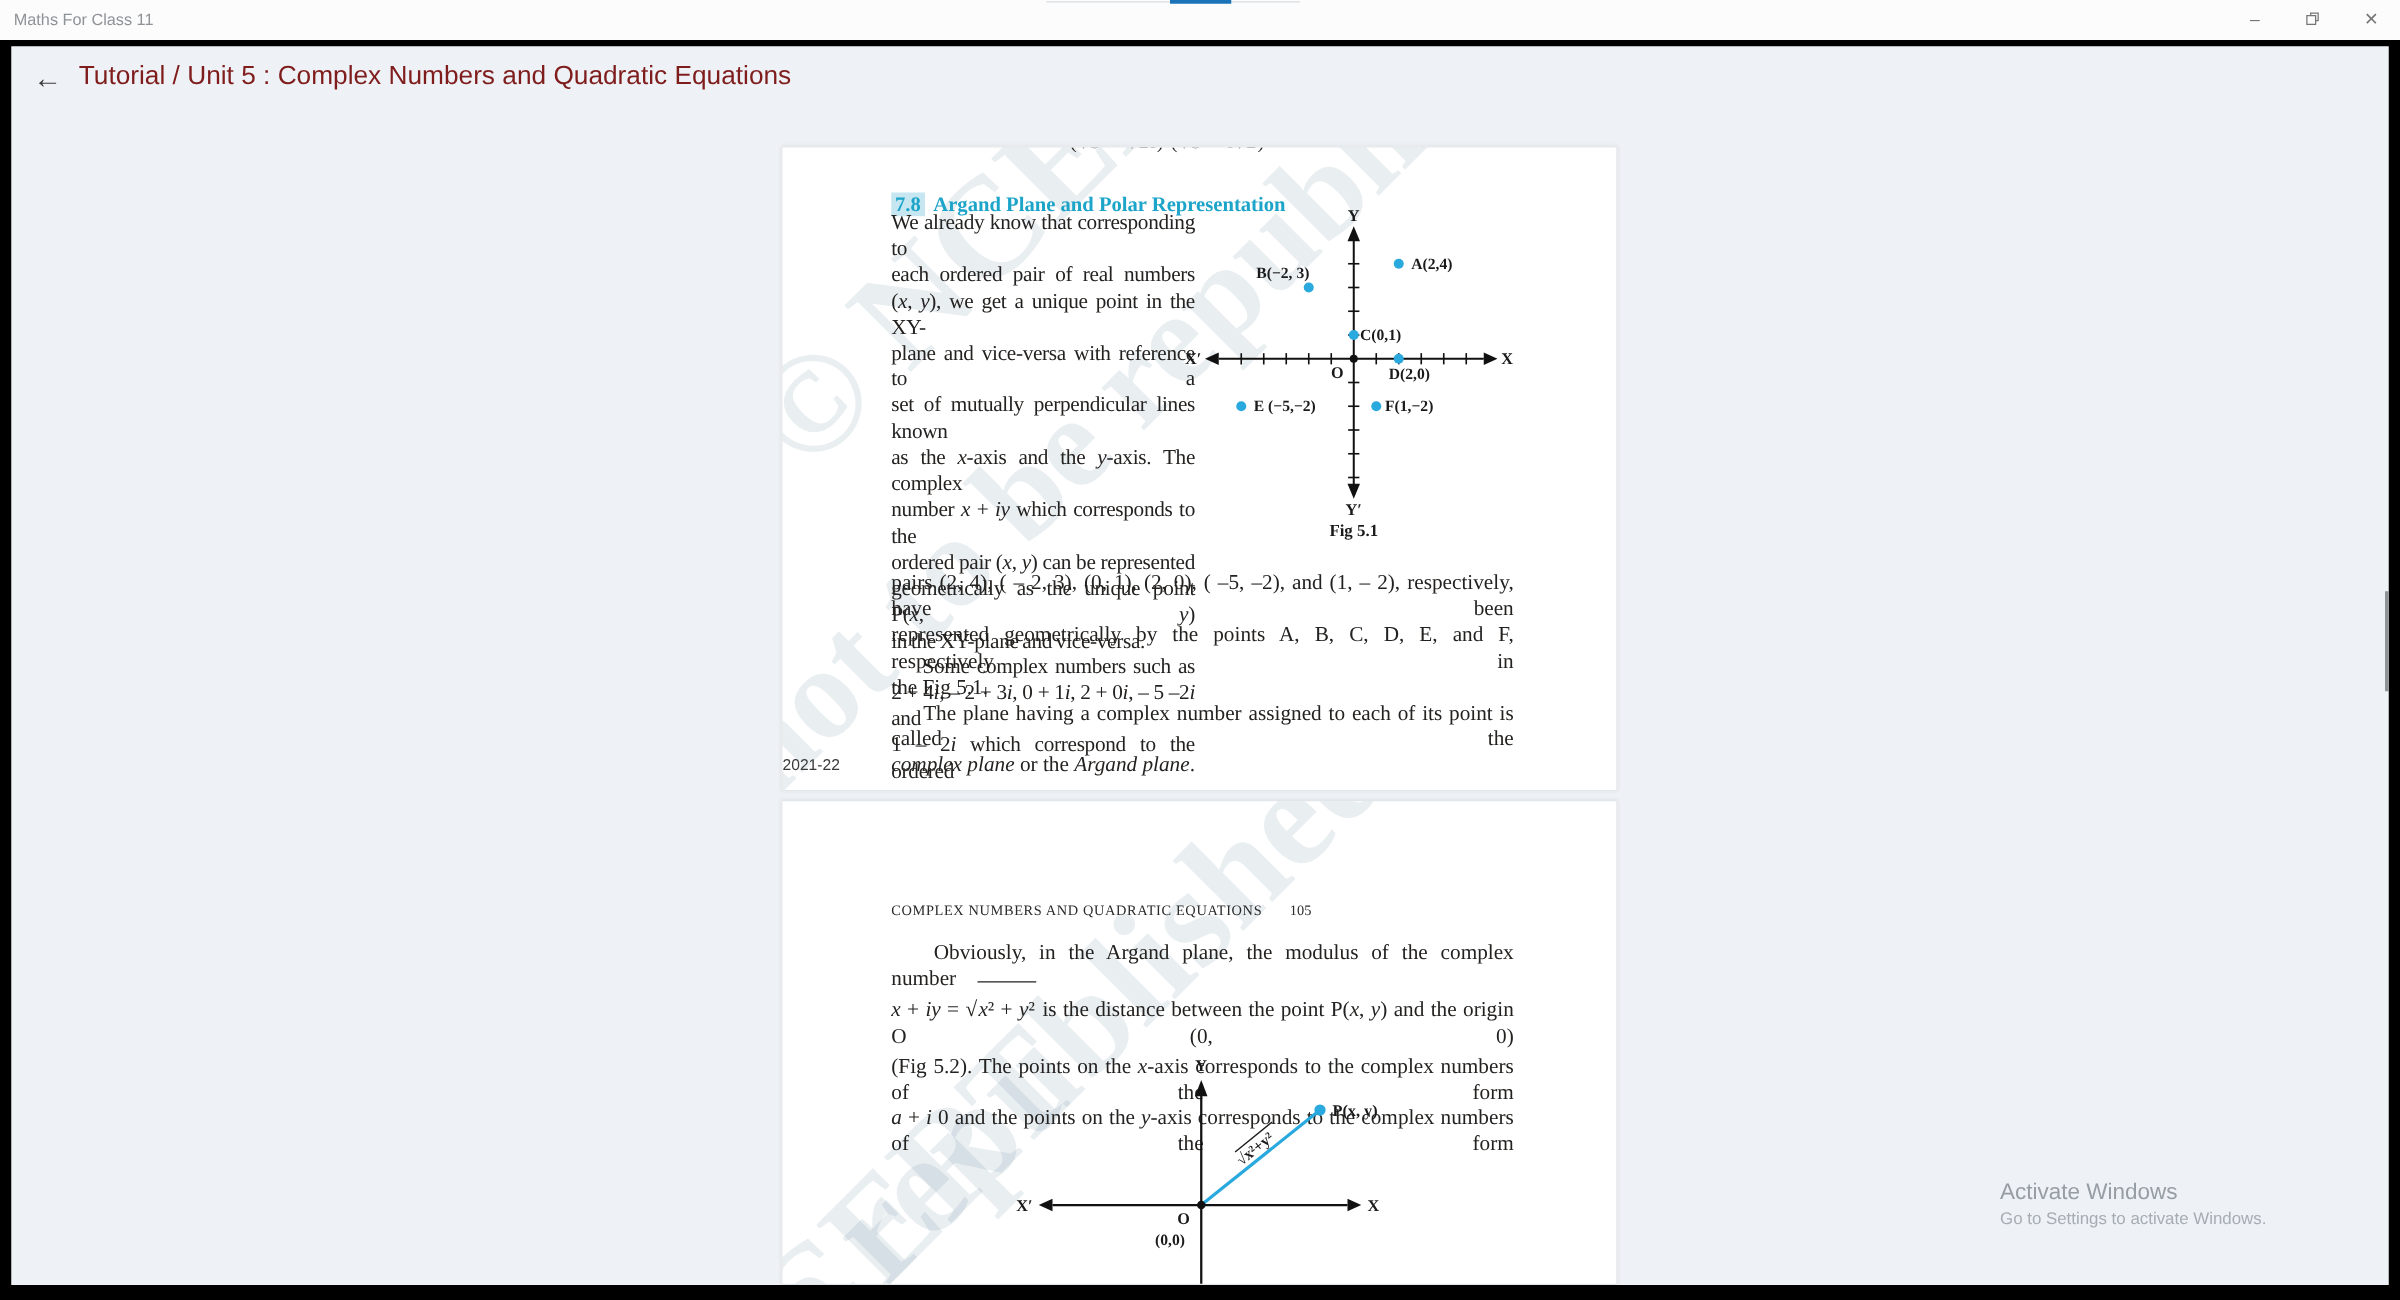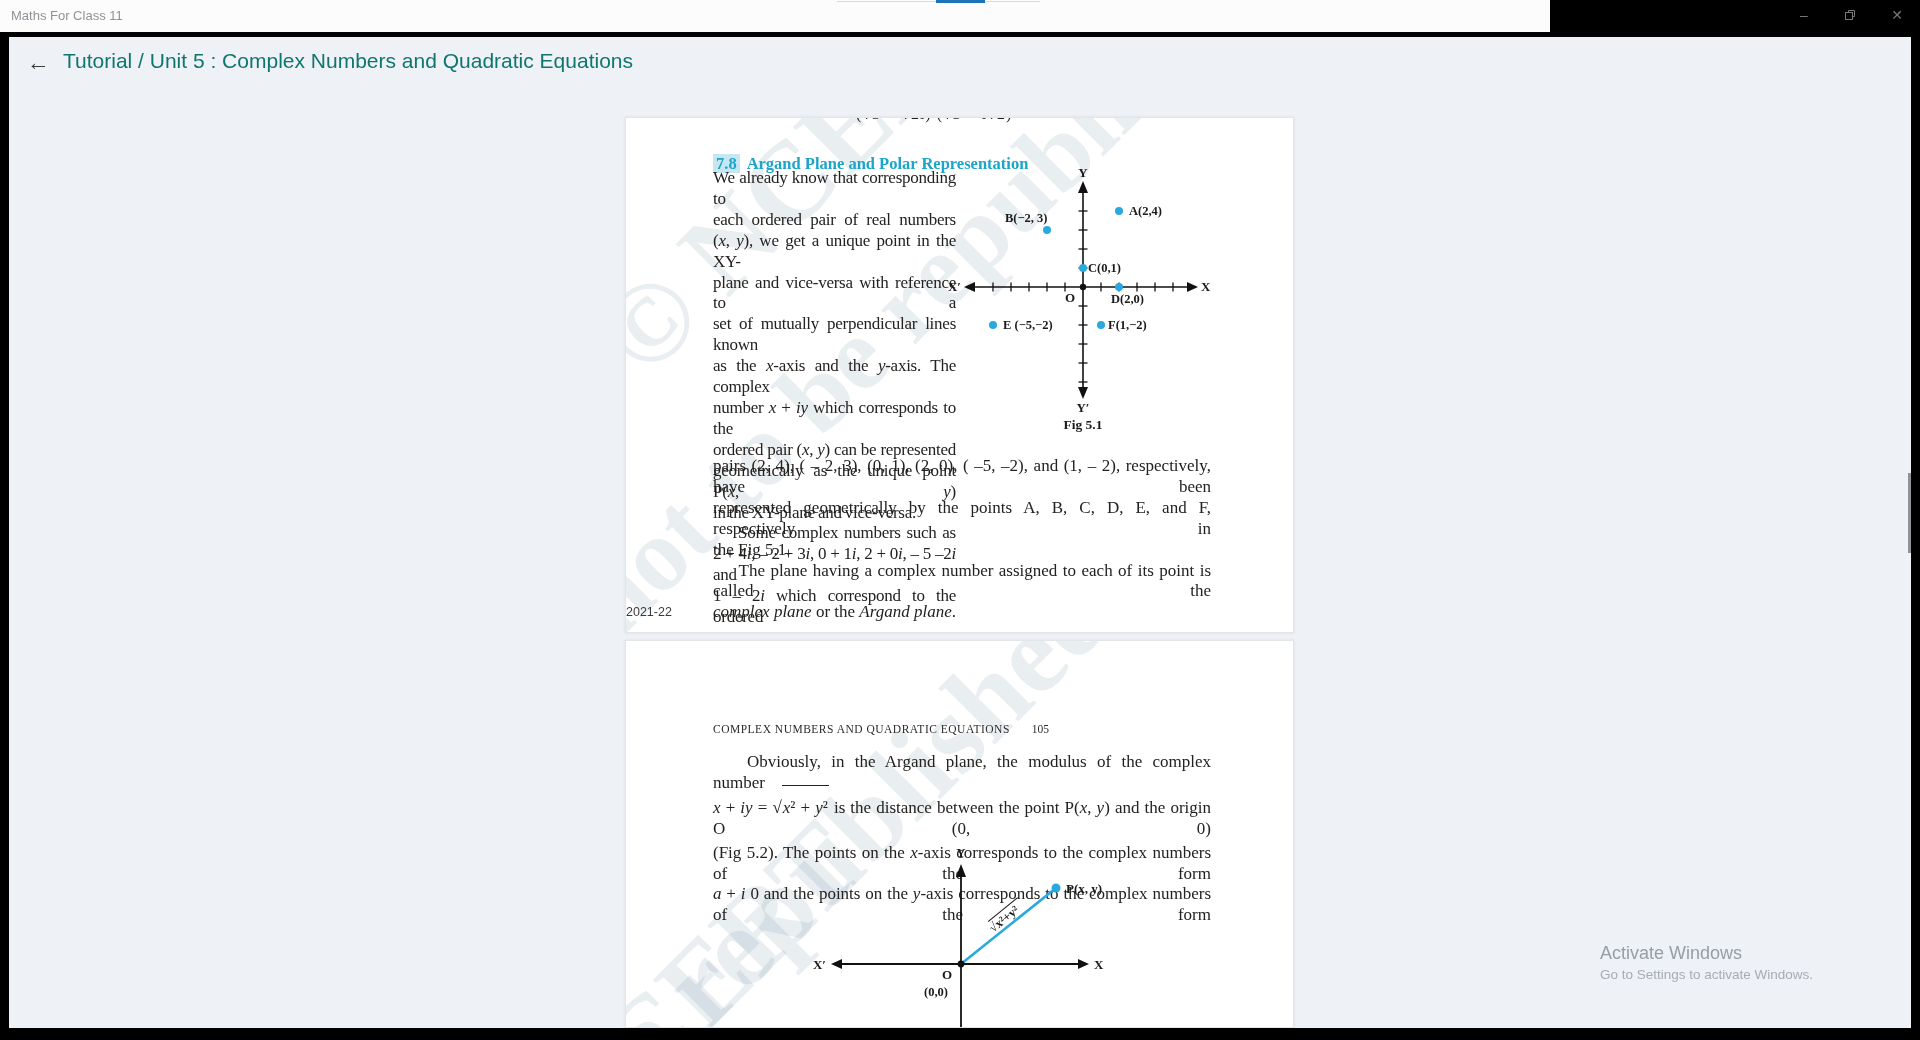--- a/index.html
+++ b/index.html
@@ -1,34 +1,34 @@
 <!DOCTYPE html>
 <html><head>
 <meta charset="utf-8">
 <style>
   html,body{margin:0;padding:0;}
   body{width:1920px;height:1040px;position:relative;overflow:hidden;background:#000;
        font-family:"Liberation Sans",sans-serif;}
 
   
-  .titlebar{position:absolute;left:0;top:0;width:1550px;height:32px;background:#fcfcfd;}
+  .titlebar{position:absolute;left:0;top:0;width:1920px;height:32px;background:#fcfcfd;}
   .app-title{position:absolute;left:11px;top:8px;font-size:13px;color:#8f9397;}
   .tab-hairline{position:absolute;left:837px;top:1px;width:203px;height:1px;background:#d8dbde;}
   .tab-accent{position:absolute;left:936px;top:0;width:49px;height:3px;background:#1b74ba;}
   .winbtn{position:absolute;top:0;width:40px;height:30px;display:flex;align-items:center;
           justify-content:center;color:#767676;font-size:14px;cursor:default;}
   .btn-min{left:1784px;}
   .btn-restore{left:1830px;}
   .btn-close{left:1877px;}
 
   .content{position:absolute;left:9px;top:37px;width:1902px;height:991px;background:#eef1f5;overflow:hidden;}
 
   .back-button{position:absolute;left:12px;top:8px;width:34px;height:34px;display:flex;
                align-items:center;justify-content:center;font-size:23px;color:#3b3b3b;cursor:default;}
-  .page-title{position:absolute;left:54px;top:12px;font-size:21px;color:#0f766e;}
+  .page-title{position:absolute;left:54px;top:12px;font-size:21px;color:#7f1d1d;}
 
   
   .page{position:absolute;background:#fff;border:1px solid #e3e6e9;box-sizing:border-box;
         overflow:hidden;box-shadow:0 0 3px rgba(60,70,80,0.10);}
   .page1{left:616px;top:80px;width:669px;height:516px;}
   .page2{left:616px;top:603px;width:669px;height:388px;}
 
   .doc{font-family:"Liberation Serif",serif;color:#242220;}
   .tline{font-size:17px;line-height:20.9px;}
   .j{text-align:justify;text-align-last:justify;}

